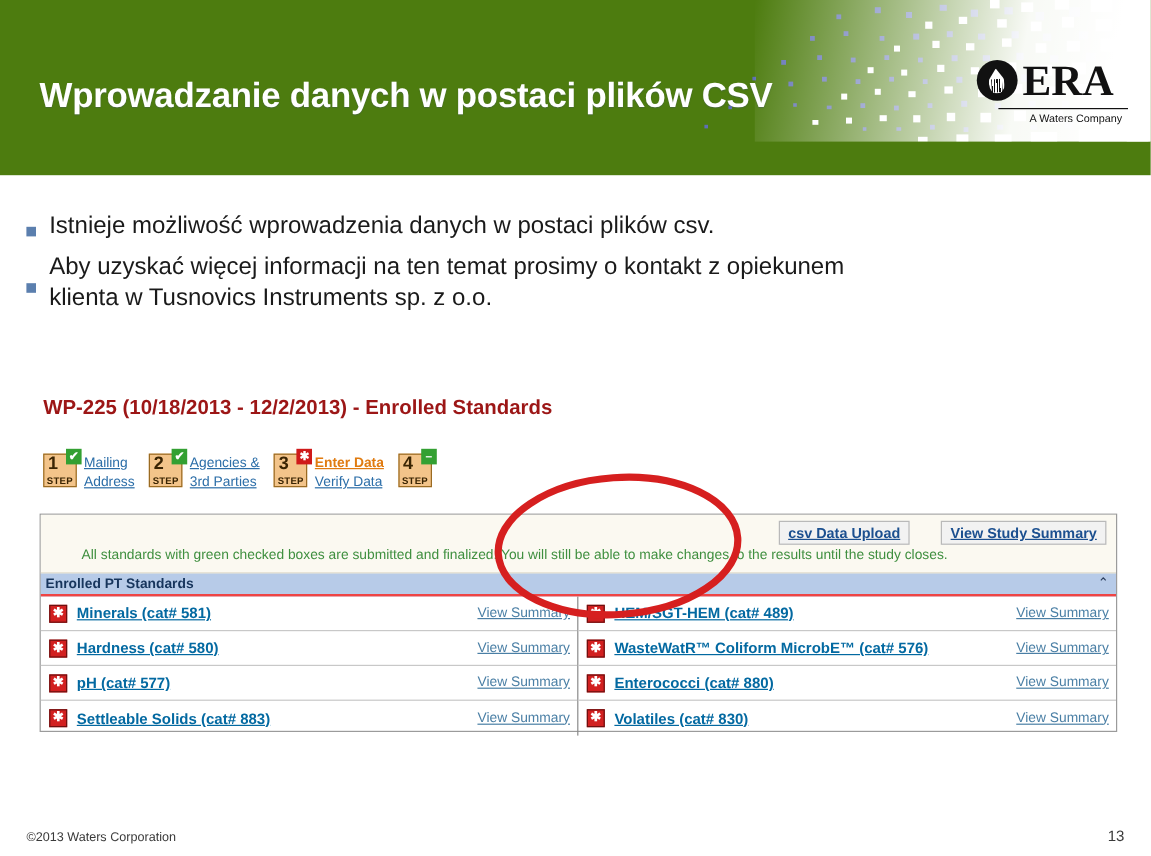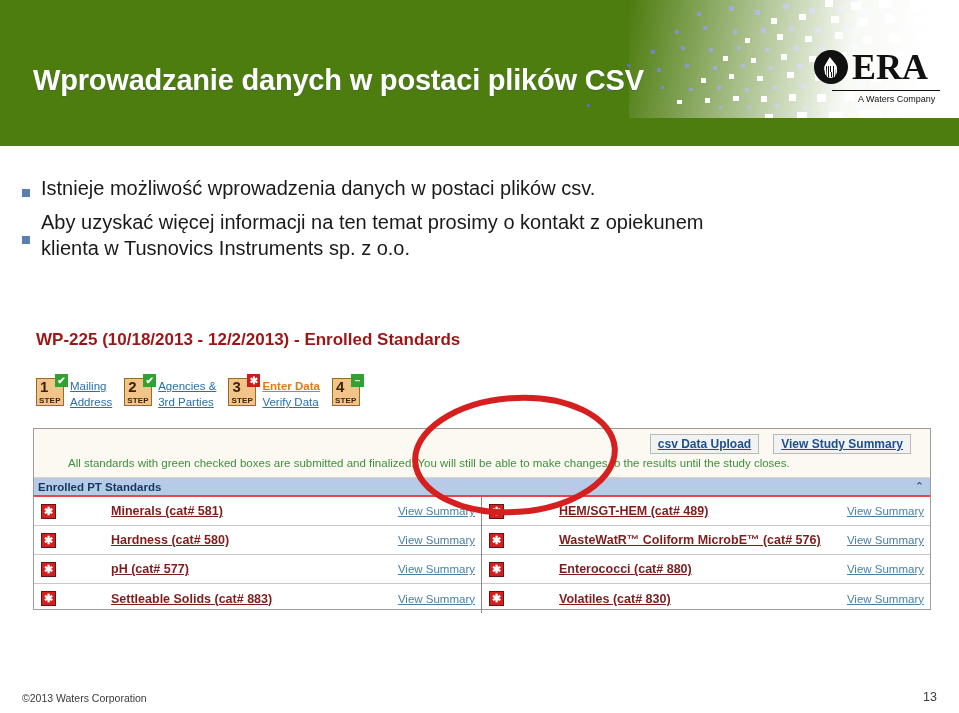--- a/index.html
+++ b/index.html
@@ -226,23 +226,23 @@
     box-sizing: border-box;
   }
   .panel-top {
     position: relative;
     height: 48px;
     background: #fbf9f1;
     border-bottom: 1px solid #d9d4c4;
   }
   .actions {
     position: absolute;
-    right: 19px; top: 5px;
+    right: 8px; top: 5px;
     display: flex;
-    gap: 14px;
+    gap: 26px;
     align-items: center;
   }
   .action-btn {
     border: 1px solid #b9b9b9;
     background: #f2f2f2;
     padding: 2px 7px;
     font-size: 12px;
     font-weight: bold;
     color: #1b4f8f;
     text-decoration: underline;
@@ -303,24 +303,23 @@
     font-size: 11px;
     font-weight: bold;
     line-height: 12px;
     text-align: center;
     margin-right: 8px;
     flex: 0 0 auto;
   }
   .row-label {
     font-size: 12.5px;
     font-weight: bold;
-    color: #7f1d1d;
+    color: #0369a1;
     text-decoration: underline;
     white-space: nowrap;
-    margin-left: 47px;
   }
   .row-summary {
     margin-left: auto;
     font-size: 11.5px;
     color: #4a7fa5;
     text-decoration: underline;
     white-space: nowrap;
   }
 
   

